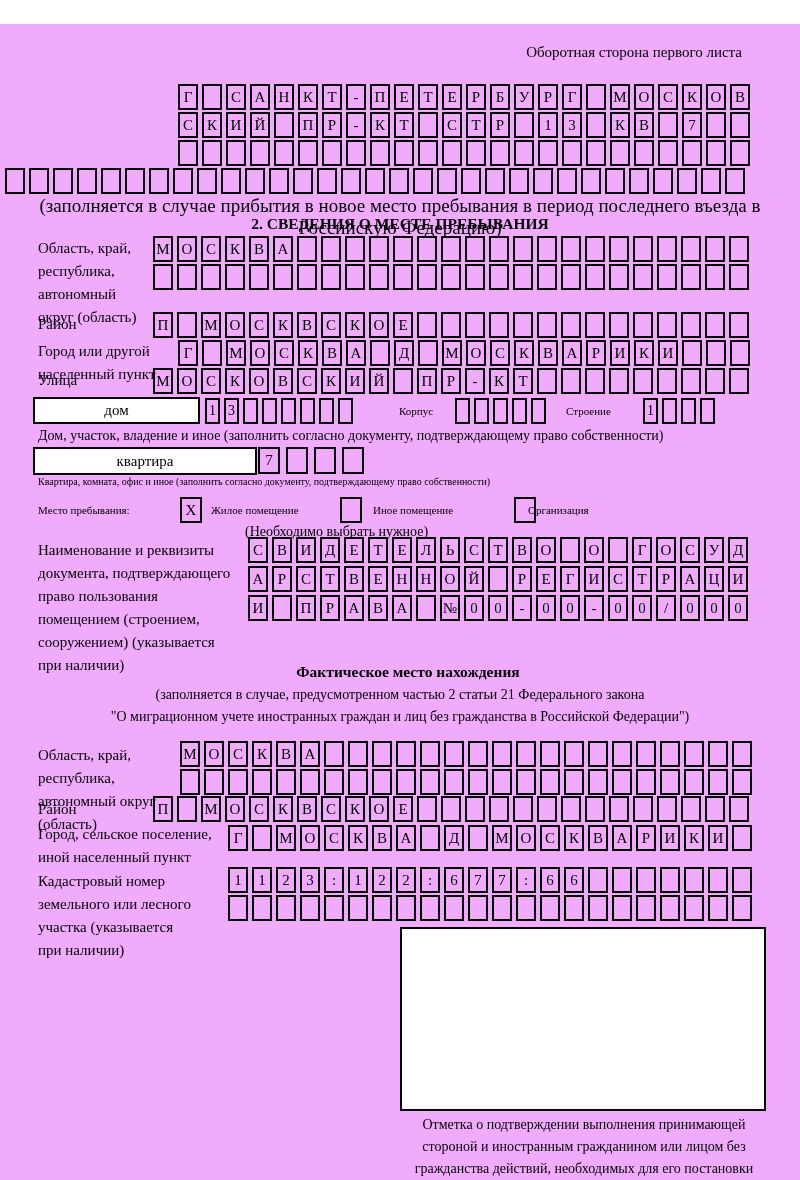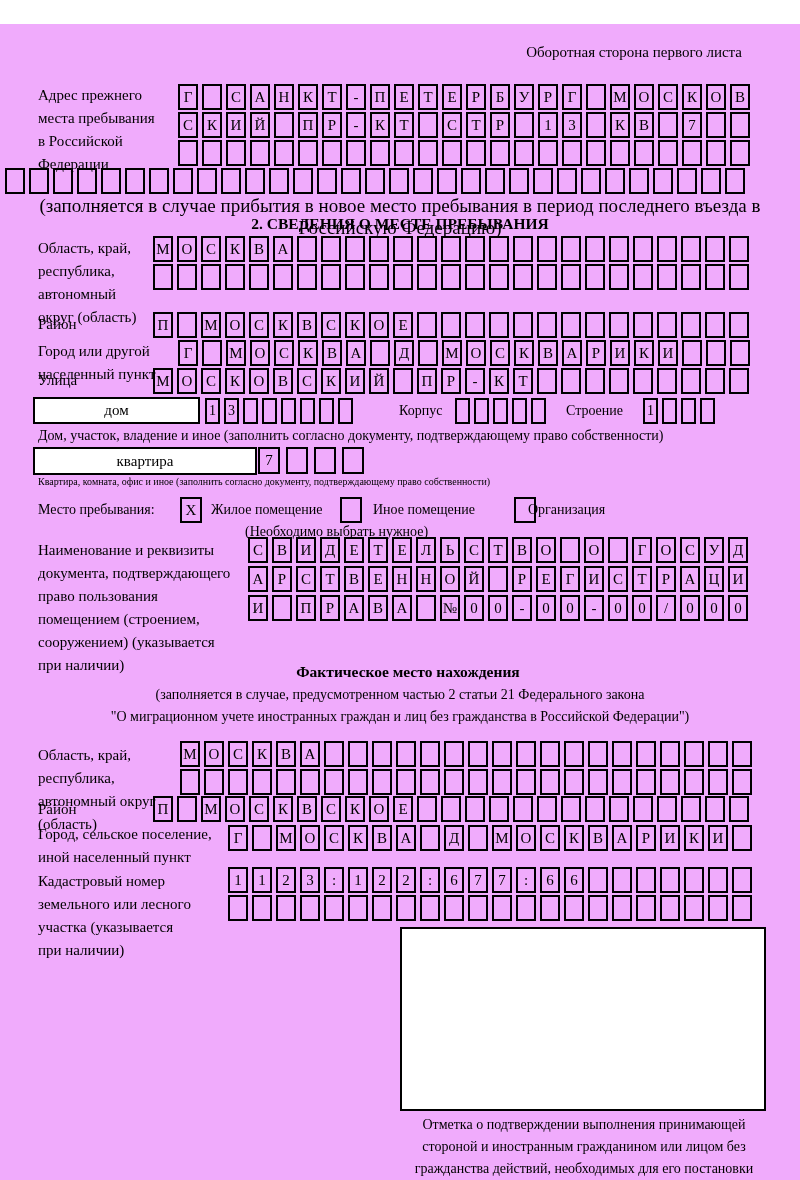--- a/index.html
+++ b/index.html
@@ -21,35 +21,31 @@
   .small-cells .cell{width:15px;height:26px;margin-right:4px;font-size:14px;}
   .kv-cells .cell{width:22px;height:27px;margin-right:6px;}
   .labelbox{
     box-sizing:border-box;border:2px solid #000;display:flex;align-items:center;
     justify-content:center;font-size:15px;background:#fff;
   }
   .checkbox{
     box-sizing:border-box;position:absolute;width:22px;height:26px;border:2px solid #000;
     display:flex;align-items:center;justify-content:center;font-size:15px;
   }
-  .inline-label{position:absolute;font-size:14px;line-height:26px;white-space:nowrap;}
+  .inline-label{position:absolute;font-size:11px;line-height:26px;white-space:nowrap;}
   .stampbox{position:absolute;border:2px solid #000;background:#fff;}
   .caption{font-size:14px;line-height:22px;text-align:center;white-space:pre-line;}
 </style>
 </head>
 <body>
 
 <div class="page">
 
   <div class="abs" style="top:20px;right:58px;font-size:15px;">Оборотная сторона первого листа</div>
 
-  <div class="abs label" style="left:38px;top:60px;">Адрес прежнего
-места пребывания
-в Российской
-Федерации</div>
   <div class="row" style="left:178px;top:60px;">
       <span class="cell">Г</span>
       <span class="cell"></span>
       <span class="cell">С</span>
       <span class="cell">А</span>
       <span class="cell">Н</span>
       <span class="cell">К</span>
       <span class="cell">Т</span>
       <span class="cell">-</span>
       <span class="cell">П</span>

